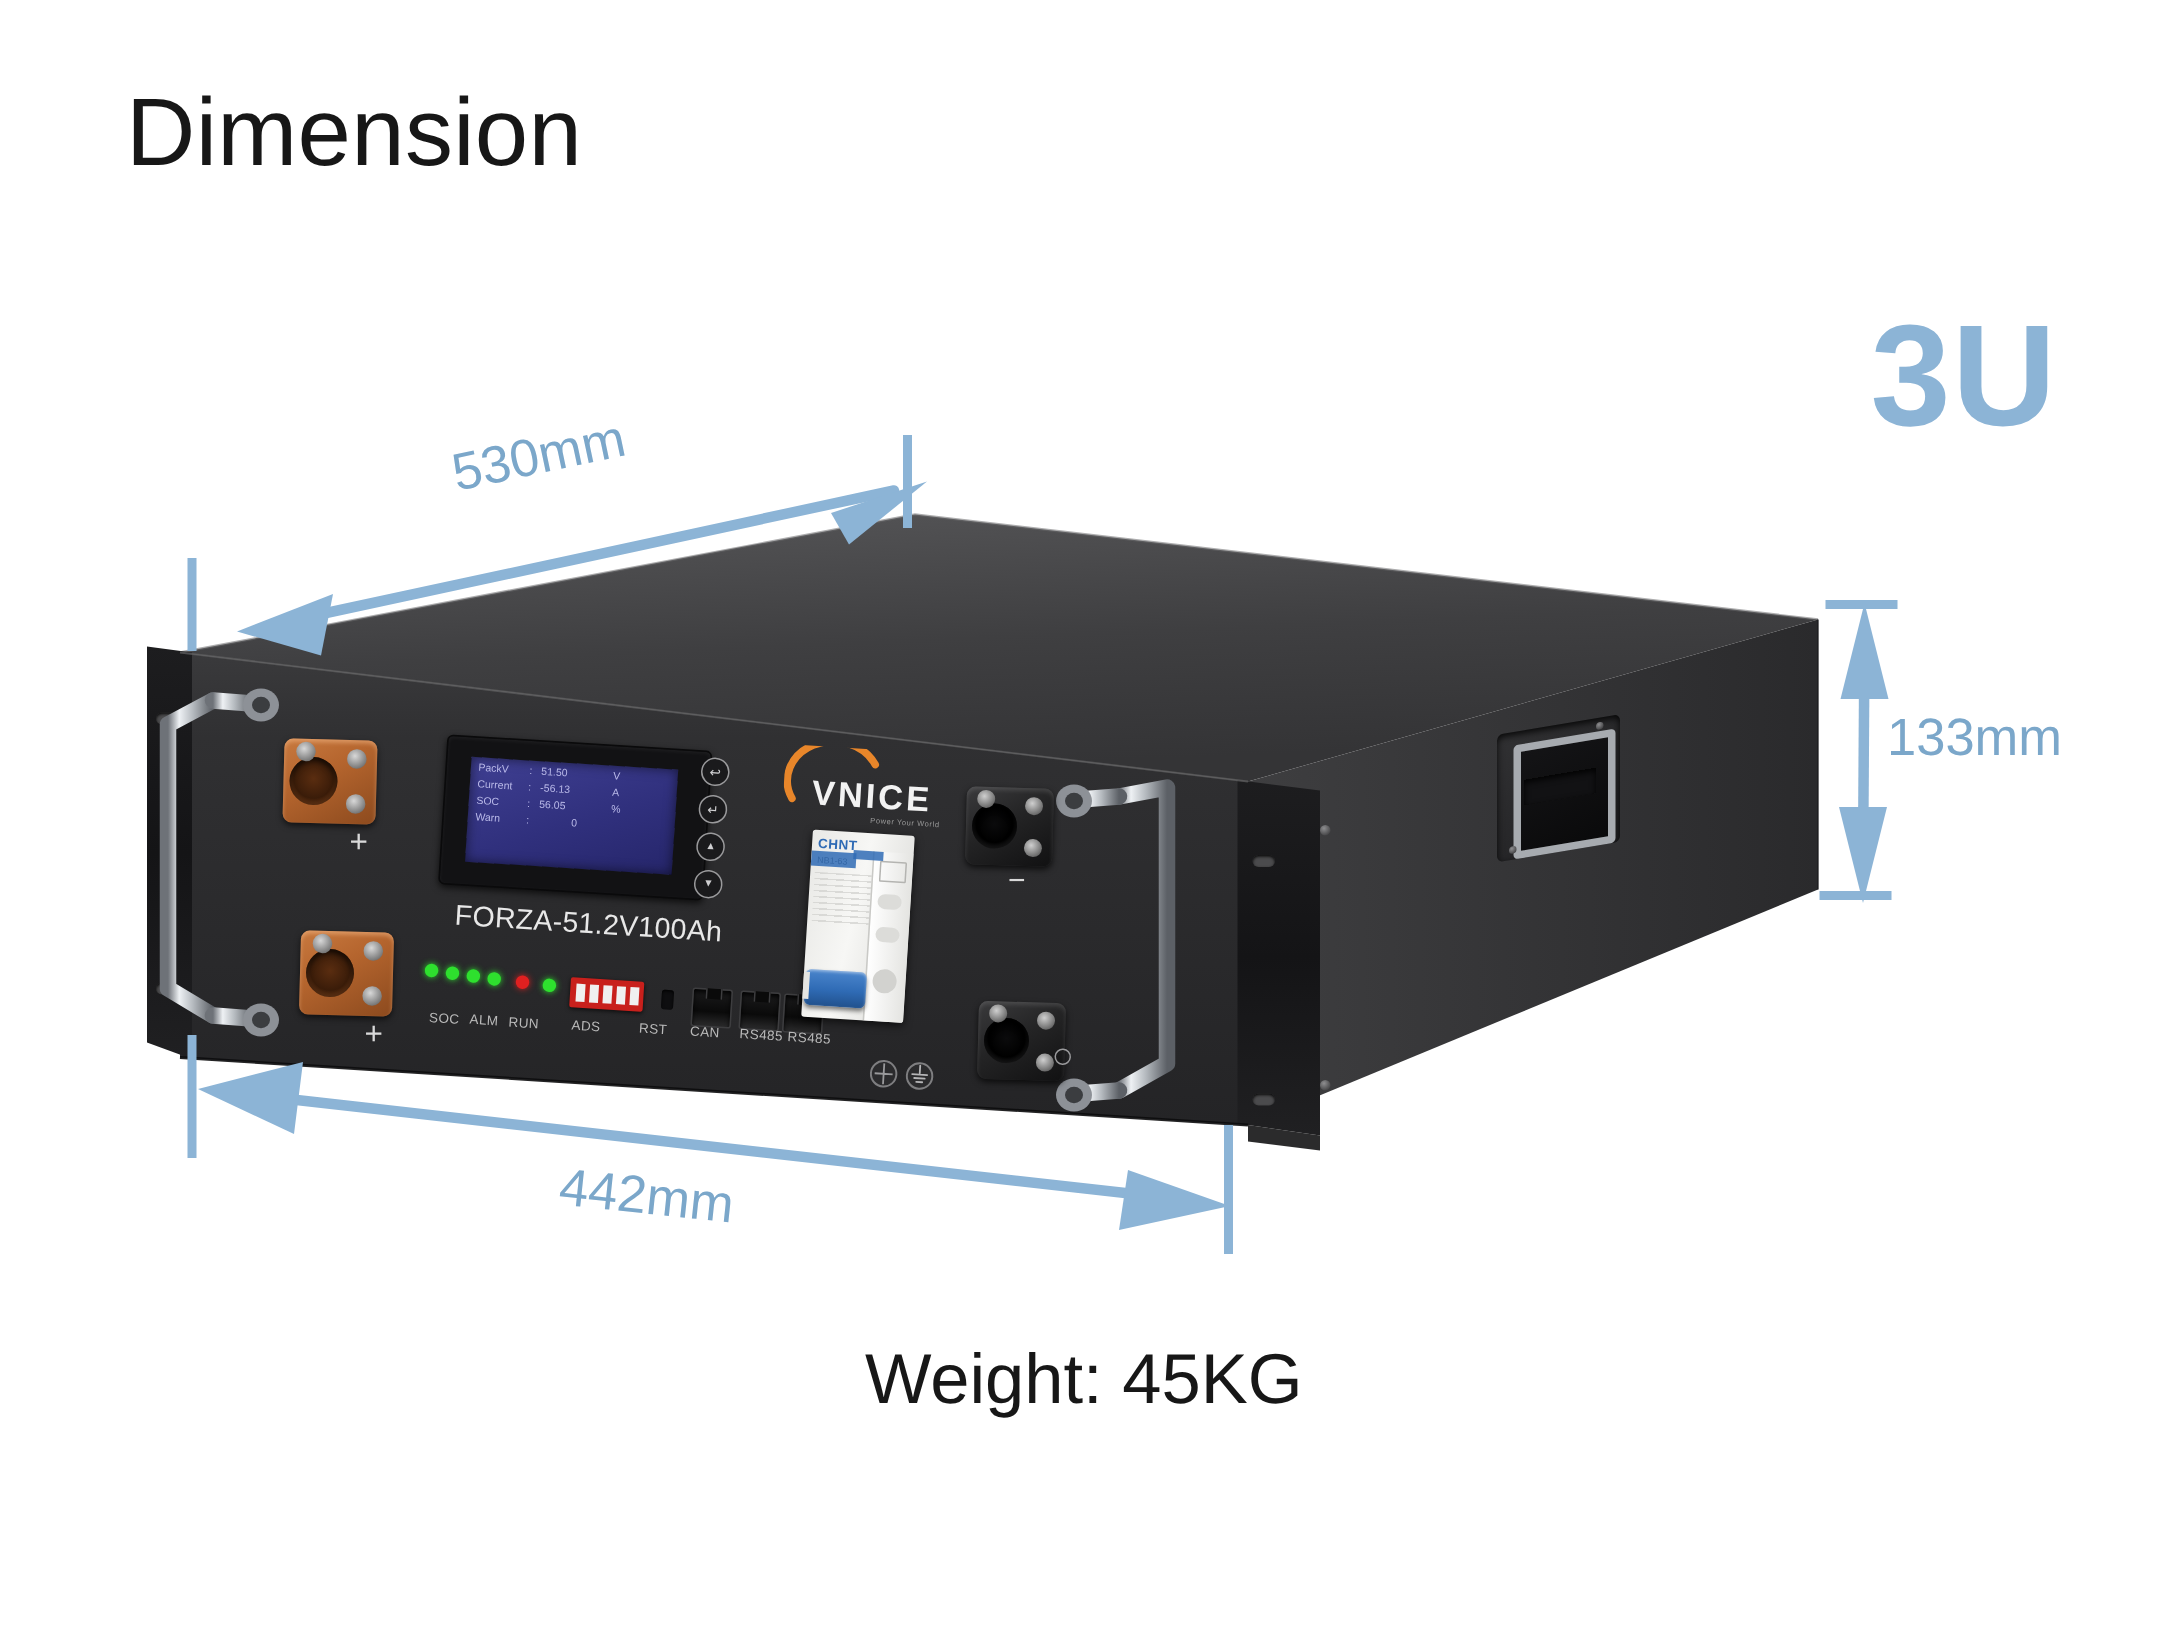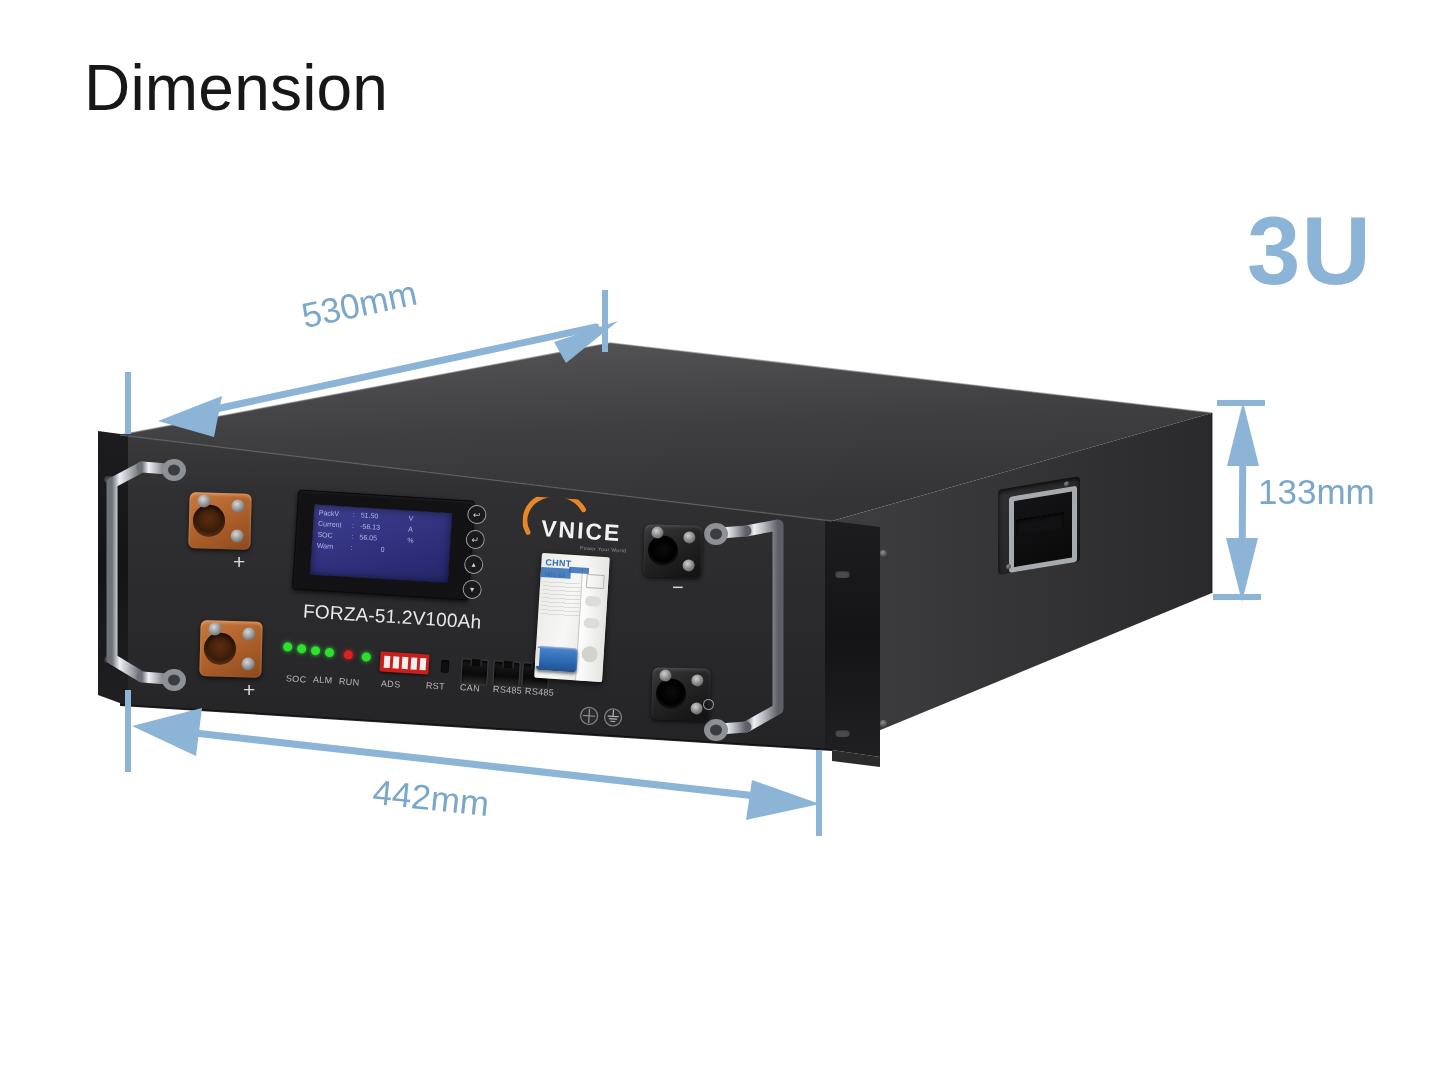--- a/index.html
+++ b/index.html
@@ -384,14 +384,15 @@
     <line x1="60" y1="32" x2="648" y2="98" stroke="#8cb4d6" stroke-width="7" stroke-linecap="round"></line>
     <polygon points="6,26 76,8 70,56" fill="#8cb4d6"></polygon>
     <polygon points="694,104 626,80 620,120" fill="#8cb4d6"></polygon>
   </svg>
 
   <div class="extline" style="left:125px;top:690px;width:6px;height:82px;"></div>
 
   <div class="extline" style="left:816px;top:750px;width:6px;height:86px;"></div>
   <div class="dimtext" style="left:375px;top:772px;transform:rotate(6deg);transform-origin:left top;">442mm</div>
 
+  <div id="weight-label">Weight: 45KG</div>
 
 </div>
 
 </body></html>

